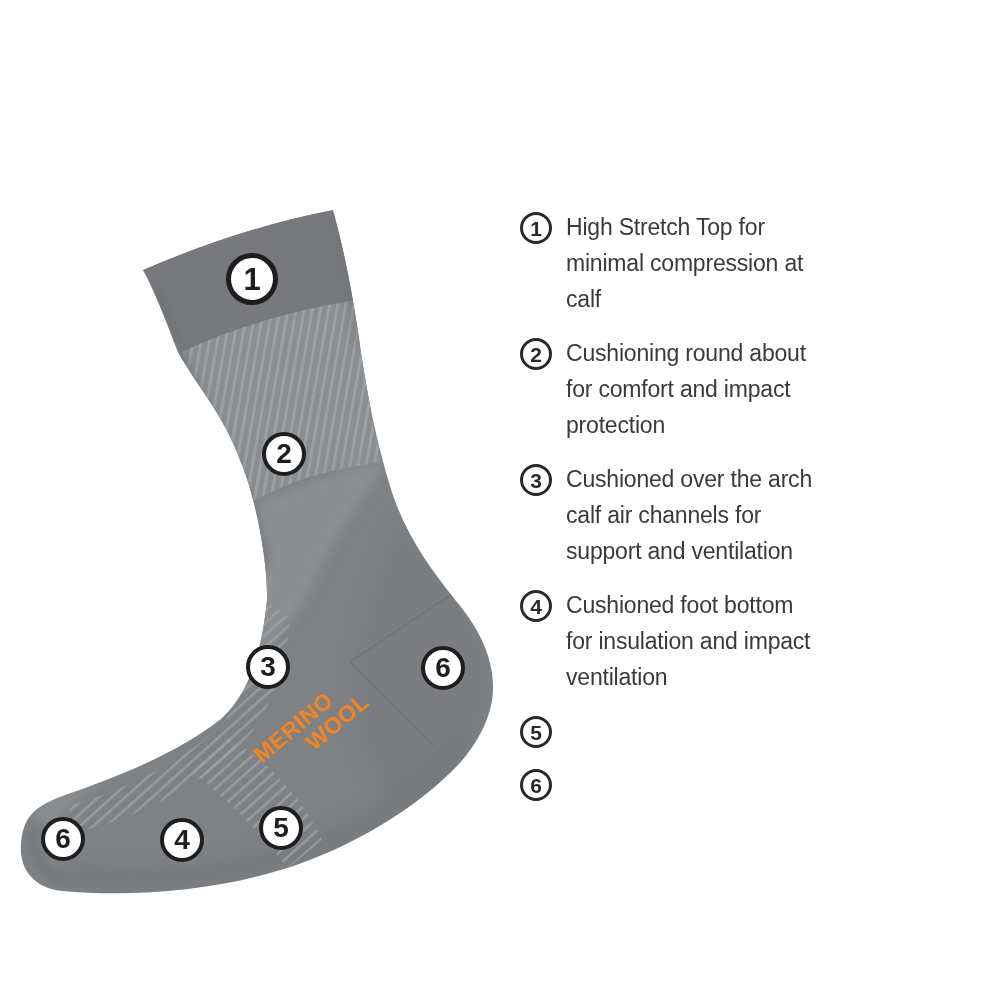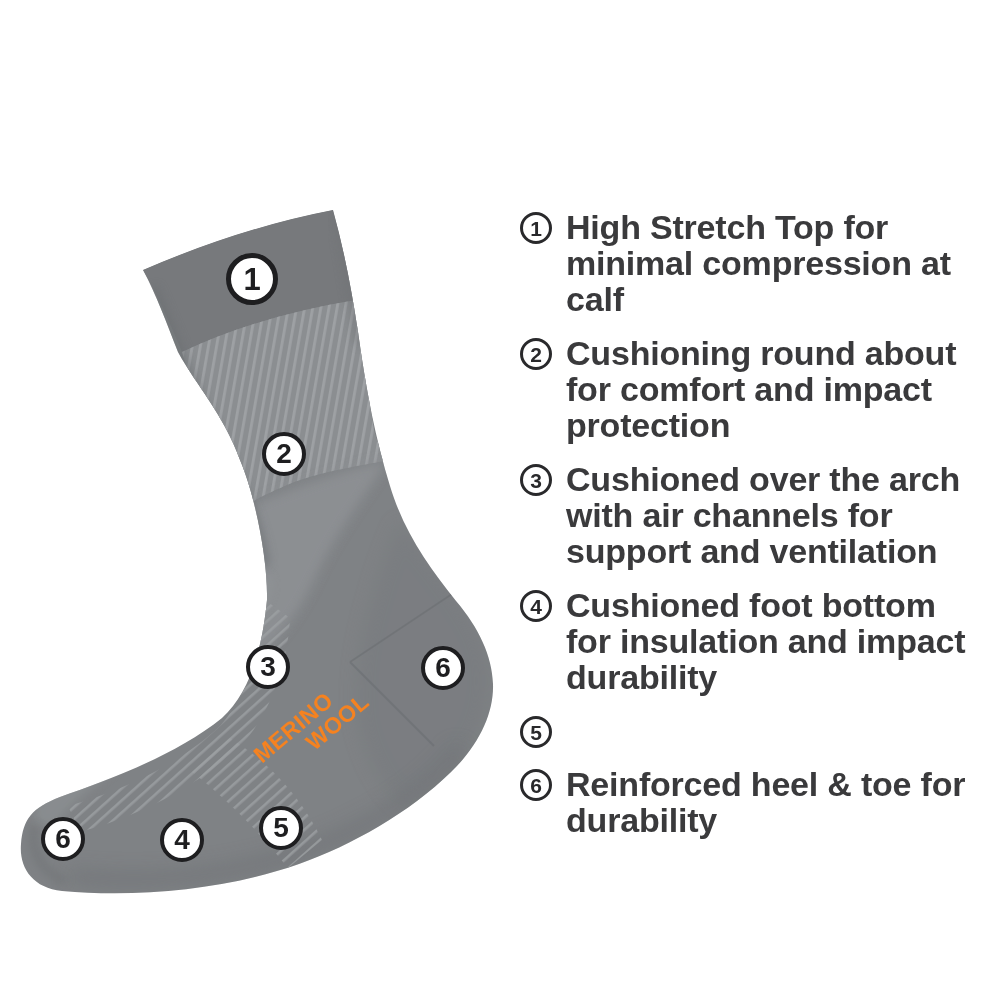--- a/index.html
+++ b/index.html
@@ -24,21 +24,21 @@
     display:flex;flex-direction:column;gap:18px;
   }
   .feature{display:flex;gap:14px;align-items:flex-start;}
   .fnum{
     flex:0 0 auto;width:26px;height:26px;margin-top:3px;
     border:3px solid #29292B;border-radius:50%;
     display:flex;align-items:center;justify-content:center;
     font-size:21px;font-weight:700;color:#29292B;line-height:1;
   }
   .ftext{
-    font-size:34px;line-height:36px;font-weight:700;color:#3A3A3C;
+    font-size:23px;line-height:36px;font-weight:400;color:#3A3A3C;
     white-space:pre-line;letter-spacing:-.2px;
   }
 </style>
 </head>
 <body>
 
 <div class="stage">
 
   <svg class="sock-svg" width="520" height="1000" viewBox="0 0 520 1000">
     <defs>
@@ -168,32 +168,30 @@
     </div>
     <div class="feature">
       <span class="fnum">2</span>
       <div class="ftext">Cushioning round about
 for comfort and impact
 protection</div>
     </div>
     <div class="feature">
       <span class="fnum">3</span>
       <div class="ftext">Cushioned over the arch
-with air channels for
+calf air channels for
 support and ventilation</div>
     </div>
     <div class="feature">
       <span class="fnum">4</span>
       <div class="ftext">Cushioned foot bottom
 for insulation and impact
-durability</div>
+ventilation</div>
     </div>
     <div class="feature">
       <span class="fnum">5</span>
     </div>
     <div class="feature">
       <span class="fnum">6</span>
-      <div class="ftext">Reinforced heel &amp; toe for
-durability</div>
     </div>
   </div>
 
 </div>
 
 </body></html>

